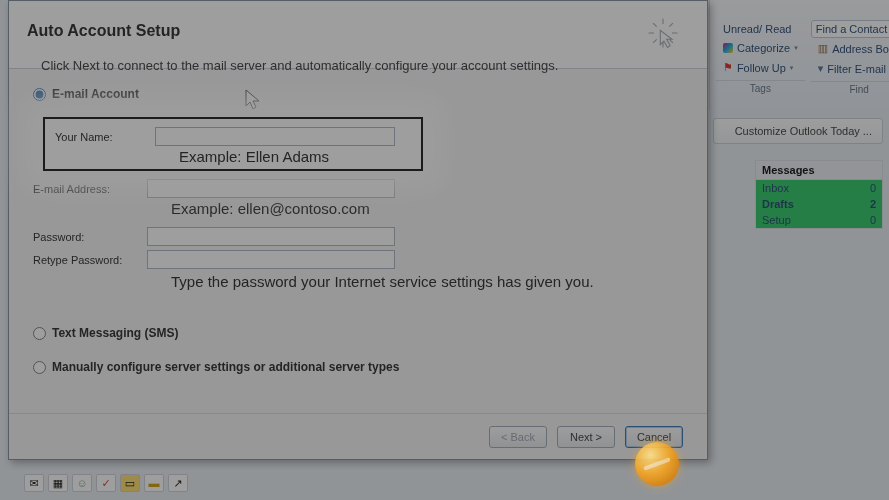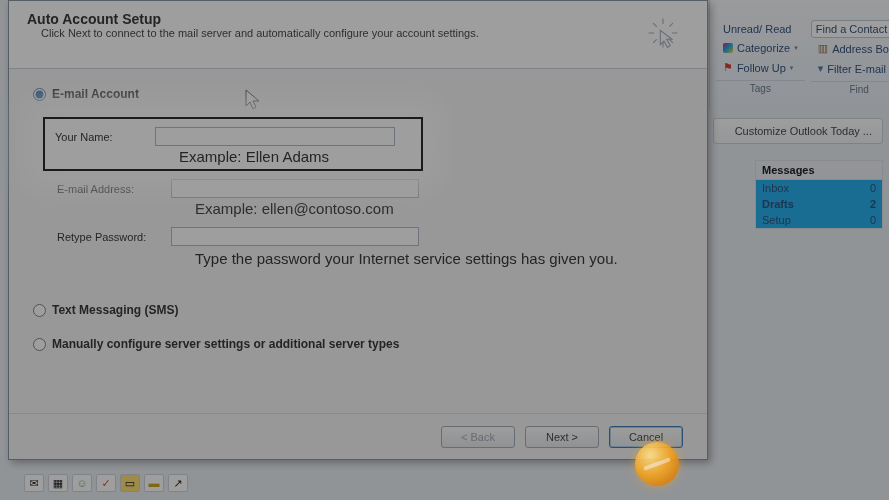--- a/index.html
+++ b/index.html
@@ -49,50 +49,50 @@
   
   .side-panel {
     position:absolute; top:118px; right:6px; width:170px;
   }
   .customize-btn {
     width:100%; text-align:right; padding:6px 10px;
     background:linear-gradient(#fdfdfd,#eef2f6);
     border:1px solid #c3ccd6; border-radius:3px; font-size:11px; color:#333;
   }
   .messages-box {
-    margin-top:16px; border:1px solid #d7dde5; background:#0ea5e9;
+    margin-top:16px; border:1px solid #d7dde5; background:#22c55e;
     width:128px; margin-left:auto;
   }
   .messages-header {
     background:#e9edf3; font-weight:bold; padding:3px 6px; border-bottom:1px solid #d7dde5;
   }
   .messages-row { display:flex; justify-content:space-between; padding:2px 6px; color:#1a3e6e;}
   .messages-row.bold { font-weight:bold; }
 
   
   .dialog {
     position:absolute; left:8px; top:0; width:700px; height:460px;
     background:#f4f4f4; border:1px solid #7a8a9c;
     box-shadow: 3px 3px 8px rgba(0,0,0,0.35);
     z-index:10;
   }
   .dialog-header {
     height:68px; background:#fff; border-bottom:1px solid #c8d0da;
     padding:10px 18px; position:relative;
   }
-  .dialog-header h1 { font-size:14px; font-weight:bold; color:#222;}
-  .dialog-header p { font-size:11px; color:#333; margin-left:14px; margin-top:0;}
+  .dialog-header h1 { font-size:16px; font-weight:bold; color:#222;margin-top:11px;}
+  .dialog-header p { font-size:13px; color:#333; margin-left:14px; margin-top:18px;}
   .cursor-top { position:absolute; right:26px; top:14px; width:36px; height:36px; }
   .dialog-body { padding:18px 24px 0 24px; position:relative; height:330px;}
   .radio-row { display:flex; align-items:center; gap:6px; margin-bottom:16px;}
   .radio-row label { font-weight:bold; font-size:12px; color:#222;}
   .radio-row input { accent-color:#2b6cb0;}
   .cursor-body { position:absolute; left:236px; top:20px; }
 
-  .form-block { margin-left:24px; }
+  .form-block { }
   .form-row { display:flex; align-items:center; margin-bottom:2px;}
   .form-label { width:114px; font-size:11px; color:#222;}
   .form-input { width:248px; height:19px; background:#fff; border:1px solid #a7b3c0; }
   .form-hint { font-size:15px; color:#222; margin-left:138px; margin-bottom:10px;}
 
   
   .highlight-wrap {
     position:relative; z-index:60;
     background:#fff; border:2px solid #111; padding:8px 10px 4px 10px;
     margin-left:10px; width:380px;
@@ -103,21 +103,21 @@
   .highlight-wrap .form-input { width:240px;}
   .highlight-wrap .form-hint { margin-left:124px; margin-bottom:0;}
 
   .dialog-footer {
     position:absolute; bottom:0; left:0; right:0; height:46px;
     border-top:1px solid #d4d9e0;
     display:flex; justify-content:flex-end; align-items:center; gap:10px;
     padding-right:24px;
   }
   .dlg-btn {
-    width:74px; height:22px; font-size:11px;
+    width:58px; height:22px; font-size:11px;
     background:linear-gradient(#fdfdfd,#e6e9ed);
     border:1px solid #9aa6b4; border-radius:3px; color:#333;
   }
   .dlg-btn.disabled { color:#9aa3ad; }
   .dlg-btn.primary { border:1px solid #2f6fb0; box-shadow:inset 0 0 0 1px #a8cdee; }
 
   
   .bottom-strip {
     position:absolute; left:24px; bottom:8px; display:flex; gap:4px;
     z-index:5;
@@ -247,20 +247,24 @@
       <div class="form-hint">Example: Ellen Adams</div>
     </div>
 
     <div class="form-block">
       <div class="form-row">
         <div class="form-label">E-mail Address:</div>
         <input class="form-input" style="">
       </div>
       <div class="form-hint">Example: ellen@contoso.com</div>
 
+      <div class="form-row">
+        <div class="form-label">Password:</div>
+        <input class="form-input" type="password" style="">
+      </div>
       <div class="form-row" style="margin-top:4px;">
         <div class="form-label">Retype Password:</div>
         <input class="form-input" type="password" style="">
       </div>
       <div class="form-hint" style="margin-top:4px;">Type the password your Internet service settings has given you.</div>
     </div>
 
     <div class="radio-row" style="margin-top:36px;">
       <input type="radio" style="">
       <label>Text Messaging (SMS)</label>

